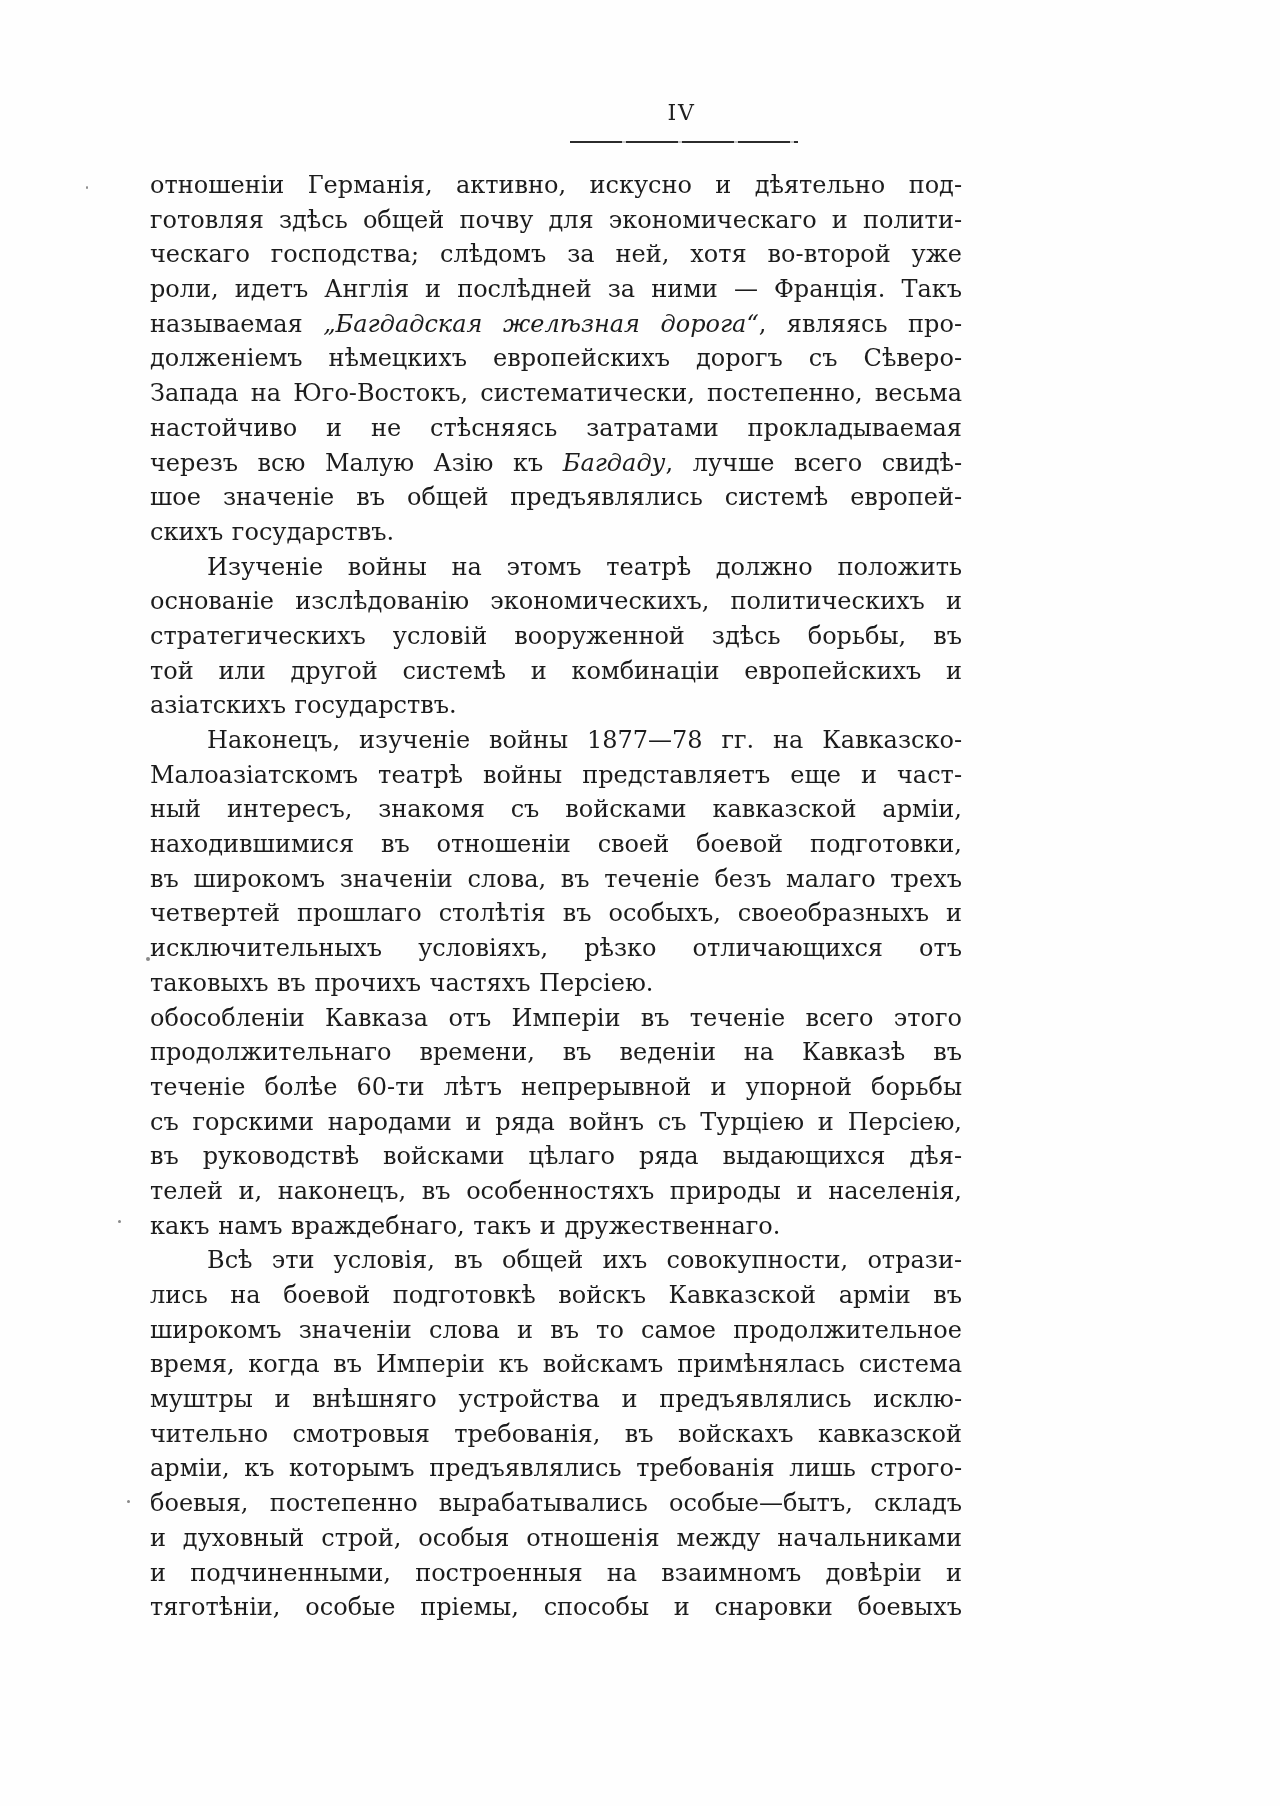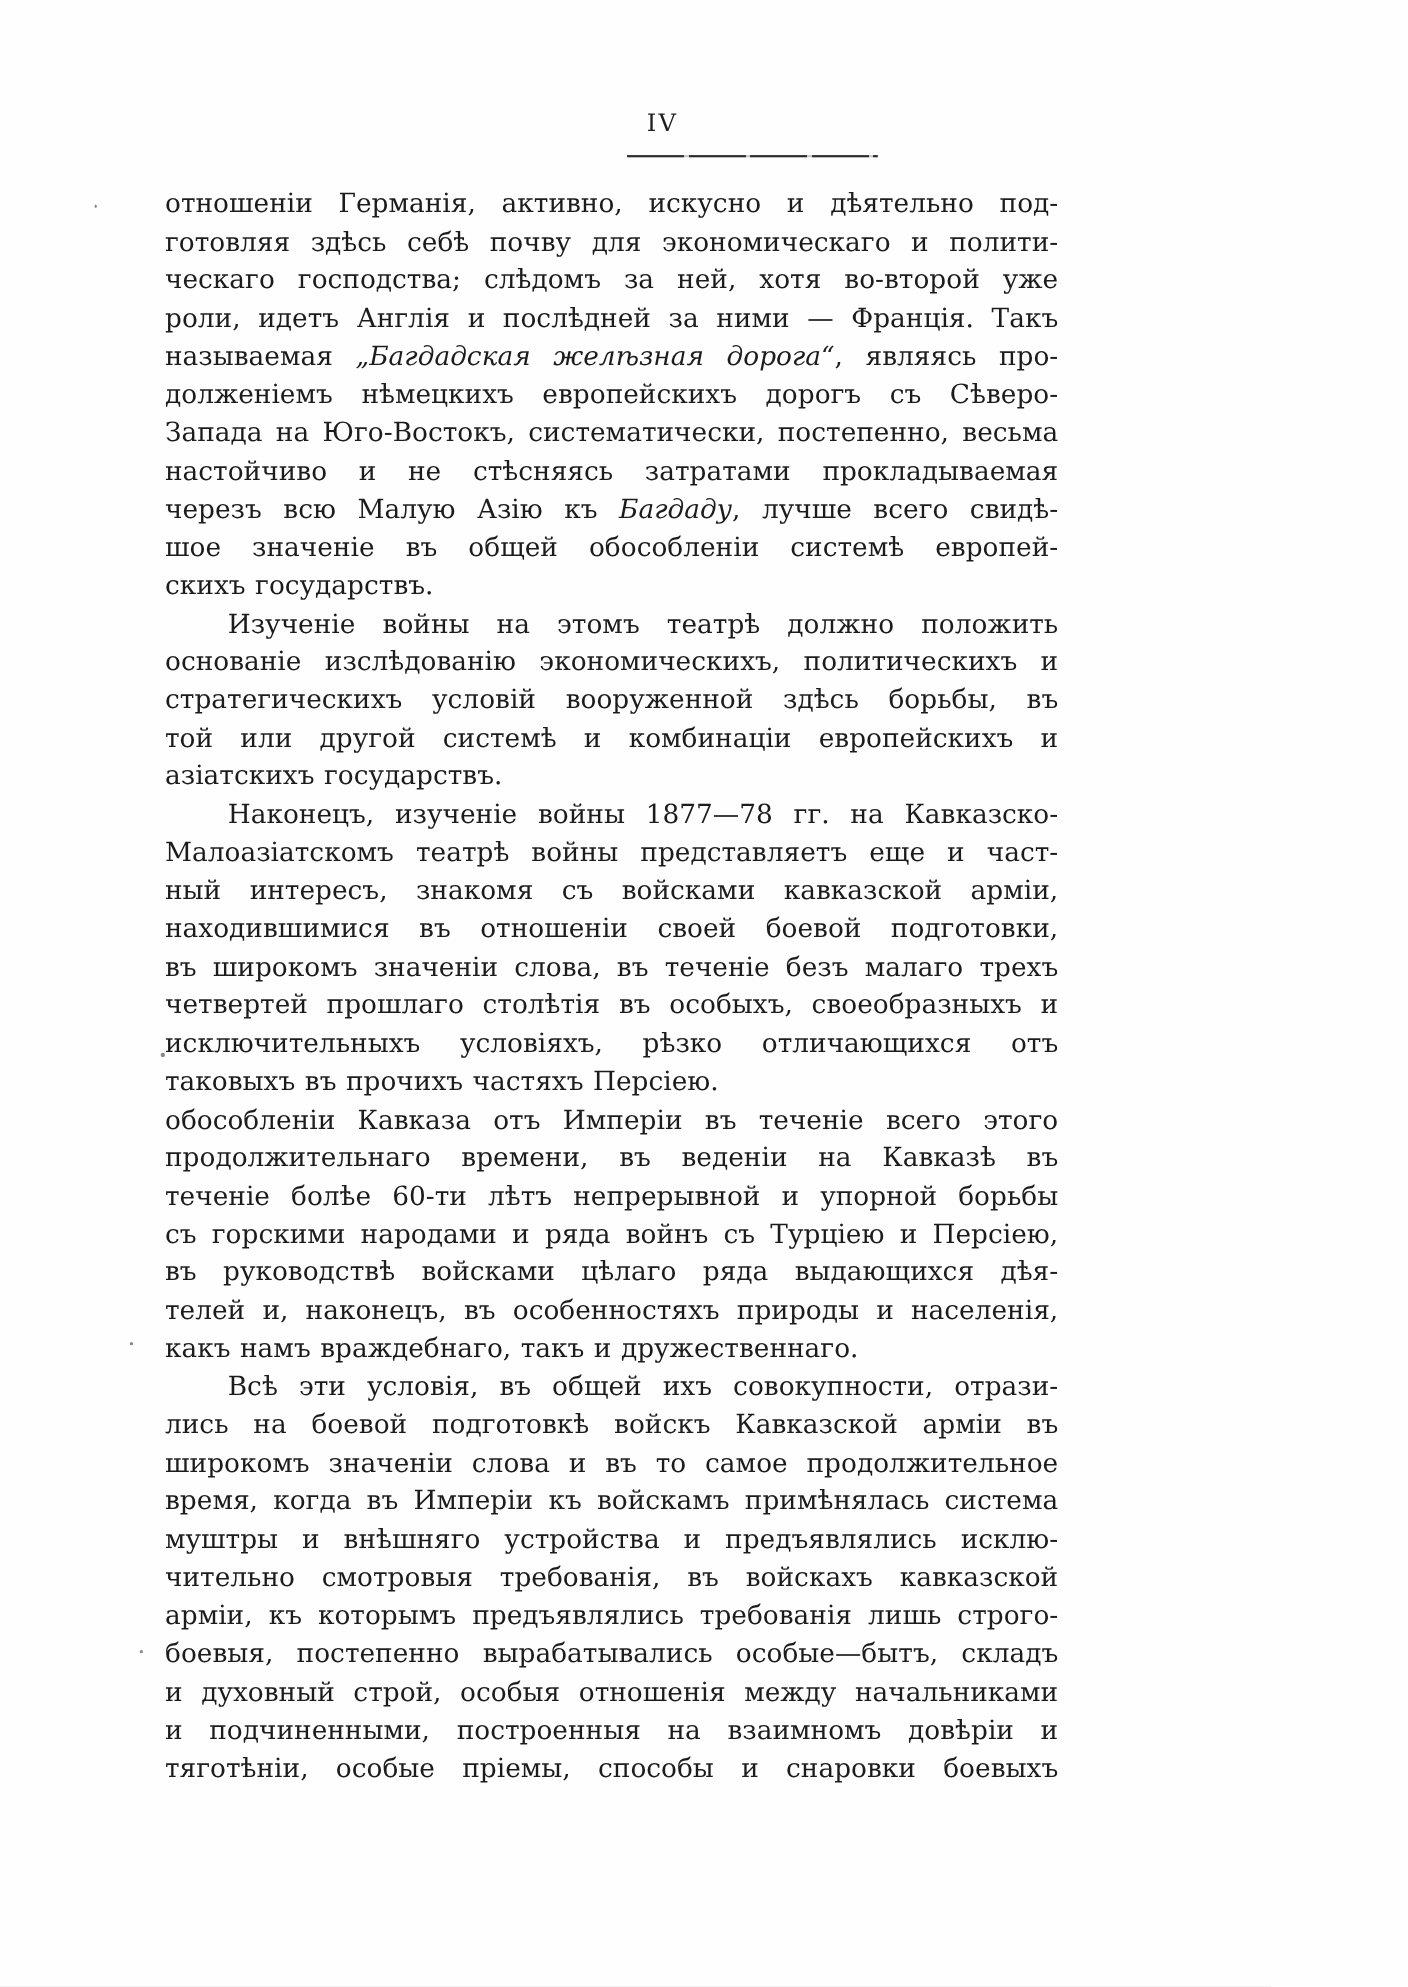--- a/index.html
+++ b/index.html
@@ -12,23 +12,23 @@
     width: 1280px;
     height: 1806px;
     background: #fefefe;
     font-family: "DejaVu Serif", "Liberation Serif", serif;
     color: #1c1c1c;
     overflow: hidden;
   }
   .pageno {
     position: absolute;
     top: 100px;
-    left: 588px;
+    left: 576px;
     width: 120px;
-    text-align: left;
+    text-align: right;
     font-size: 22px;
     letter-spacing: 2px;
     color: #1f1f1f;
   }
   .rule {
     position: absolute;
     top: 141px;
     left: 570px;
     width: 228px;
     height: 2px;
@@ -70,29 +70,29 @@
 </style>
 </head>
 <body>
 
 <div class="page">
   <div class="pageno">IV</div>
   <div class="rule"></div>
   <div class="text">
       <div class="para">
         <div class="line just"><span>отношеніи Германія, активно, искусно и дѣятельно под-</span></div>
-        <div class="line just"><span>готовляя здѣсь себѣ почву для экономическаго и полити-</span></div>
+        <div class="line just"><span>готовляя здѣсь общей почву для экономическаго и полити-</span></div>
         <div class="line just"><span>ческаго господства; слѣдомъ за ней, хотя во-второй уже</span></div>
         <div class="line just"><span>роли, идетъ Англія и послѣдней за ними — Франція. Такъ</span></div>
         <div class="line just"><span>называемая </span><i>„Багдадская желѣзная дорога“</i><span>, являясь про-</span></div>
         <div class="line just"><span>долженіемъ нѣмецкихъ европейскихъ дорогъ съ Сѣверо-</span></div>
         <div class="line just"><span>Запада на Юго-Востокъ, систематически, постепенно, весьма</span></div>
         <div class="line just"><span>настойчиво и не стѣсняясь затратами прокладываемая</span></div>
         <div class="line just"><span>черезъ всю Малую Азію къ </span><i>Багдаду</i><span>, лучше всего свидѣ-</span></div>
-        <div class="line just"><span>шое значеніе въ общей обособленіи системѣ европей-</span></div>
+        <div class="line just"><span>шое значеніе въ общей предъявлялись системѣ европей-</span></div>
         <div class="line"><span>скихъ государствъ.</span></div>
       </div>
       <div class="para">
         <div class="line just first"><span>Изученіе войны на этомъ театрѣ должно положить</span></div>
         <div class="line just"><span>основаніе изслѣдованію экономическихъ, политическихъ и</span></div>
         <div class="line just"><span>стратегическихъ условій вооруженной здѣсь борьбы, въ</span></div>
         <div class="line just"><span>той или другой системѣ и комбинаціи европейскихъ и</span></div>
         <div class="line"><span>азіатскихъ государствъ.</span></div>
       </div>
       <div class="para">

